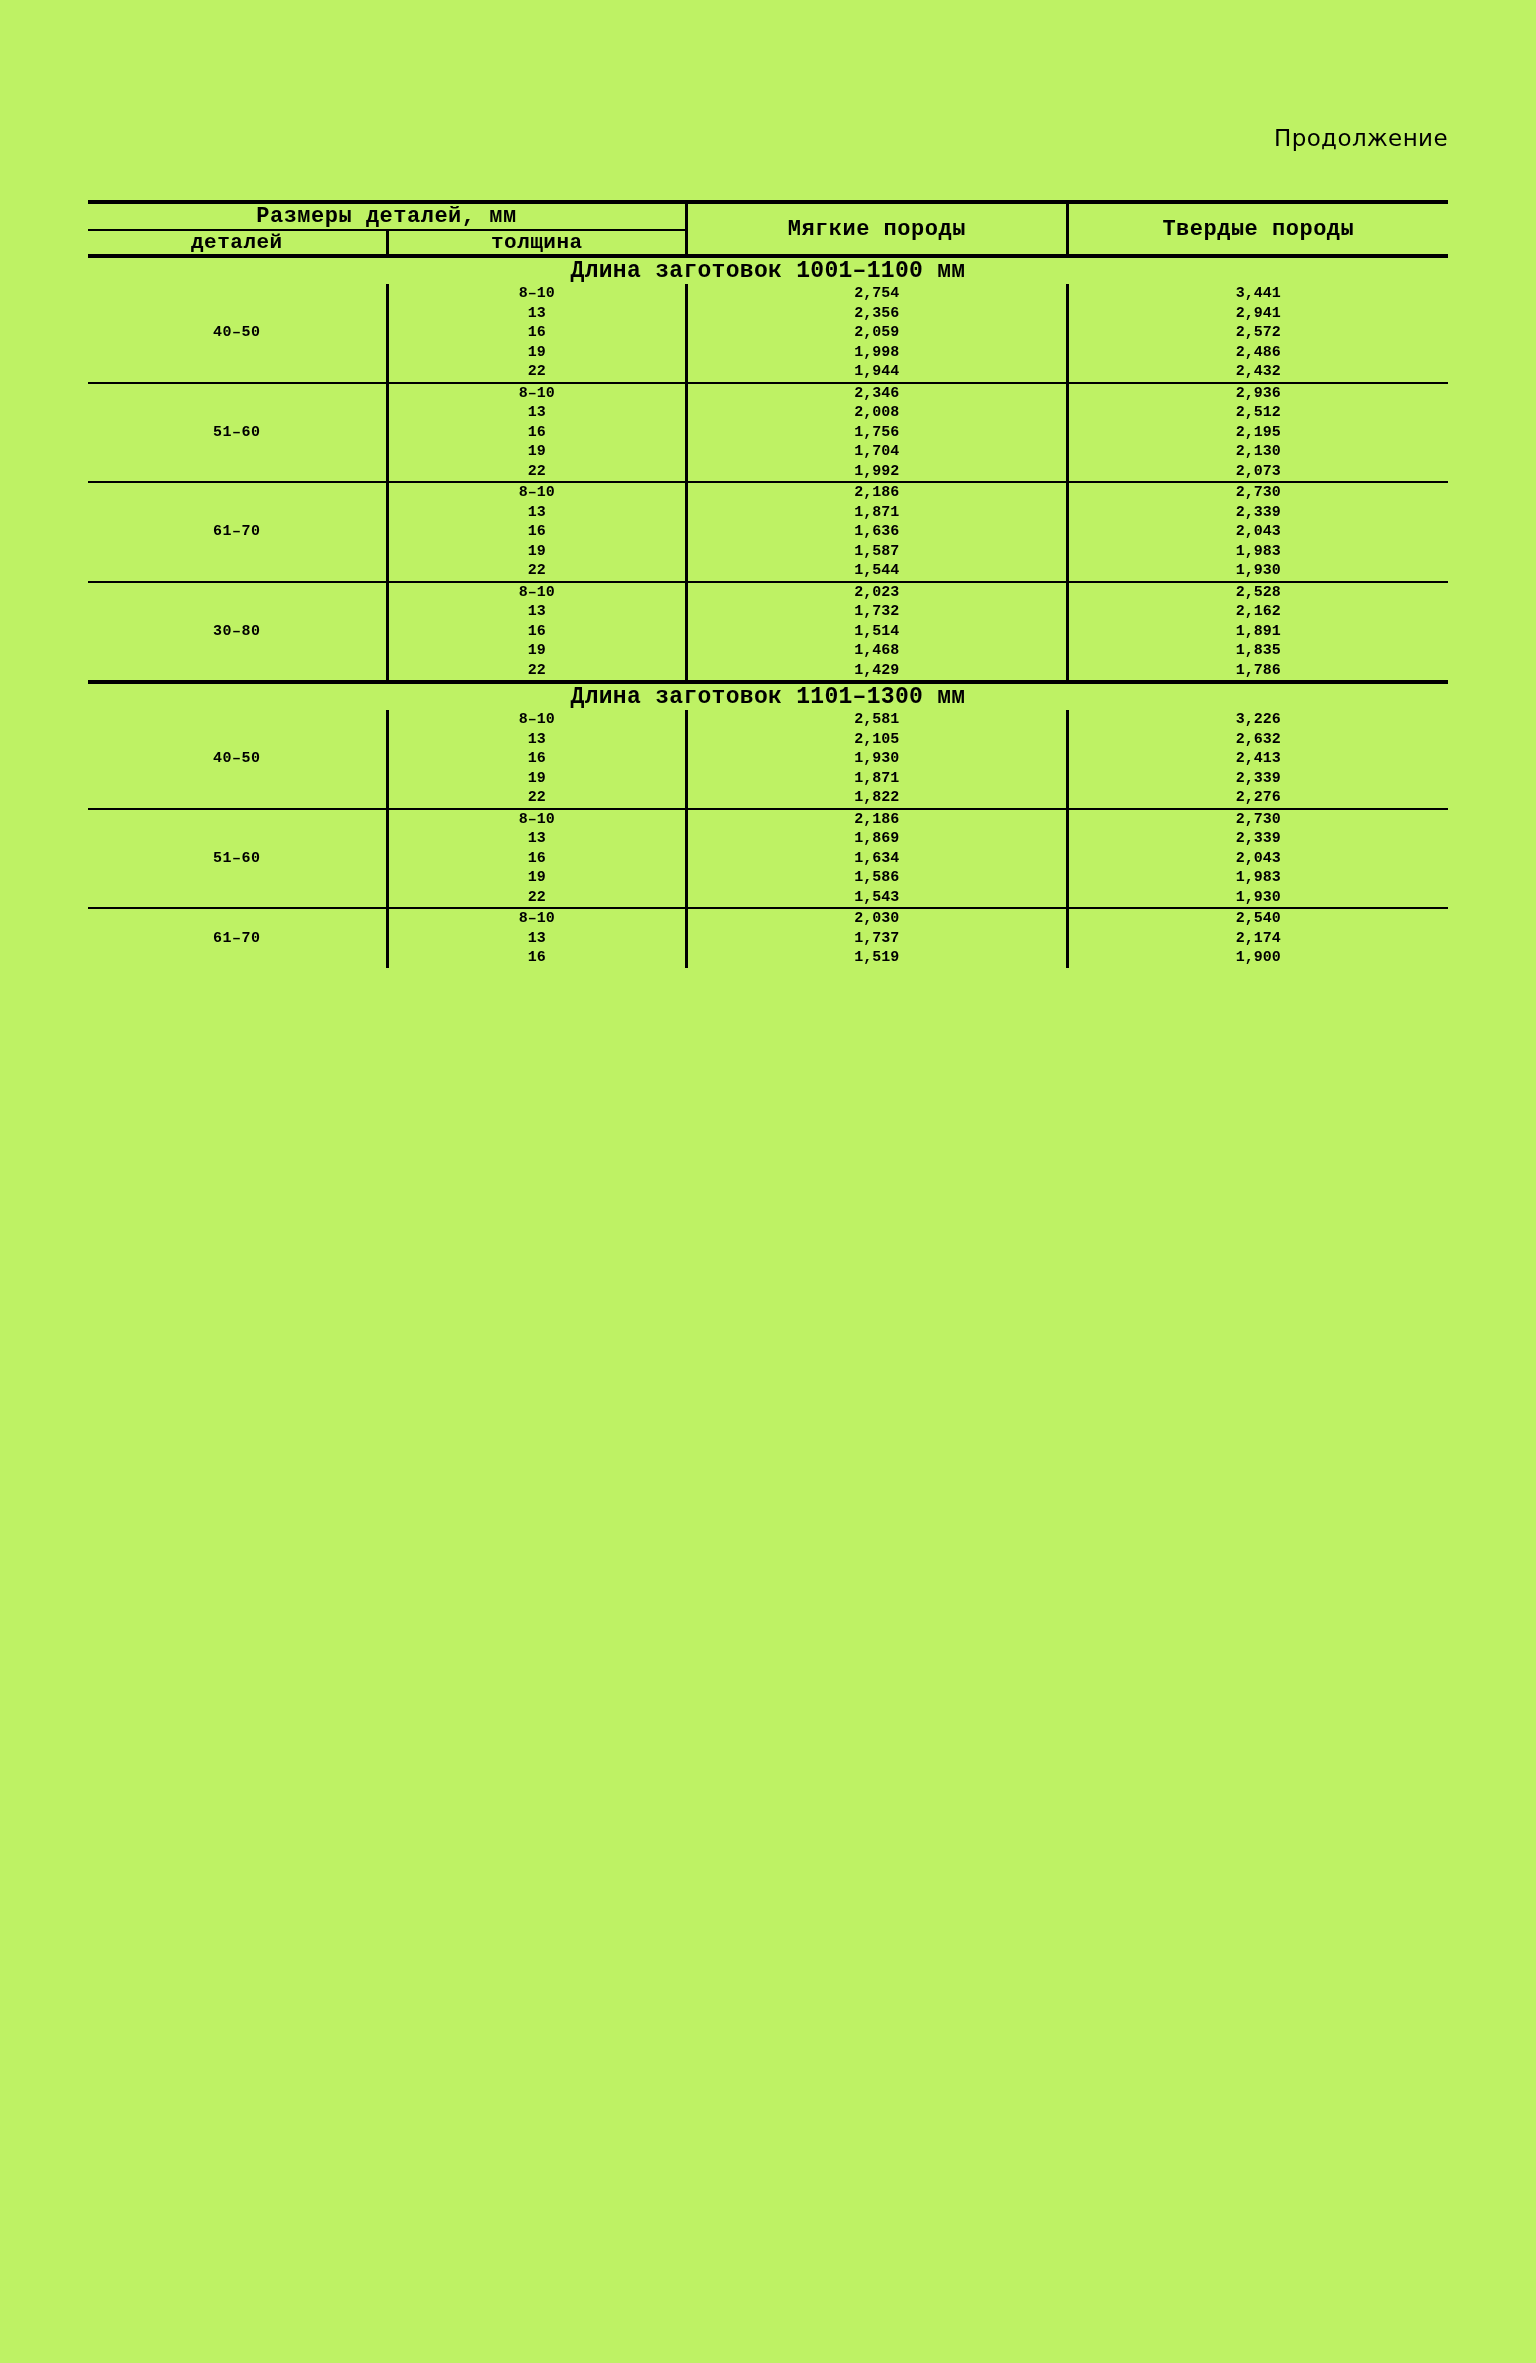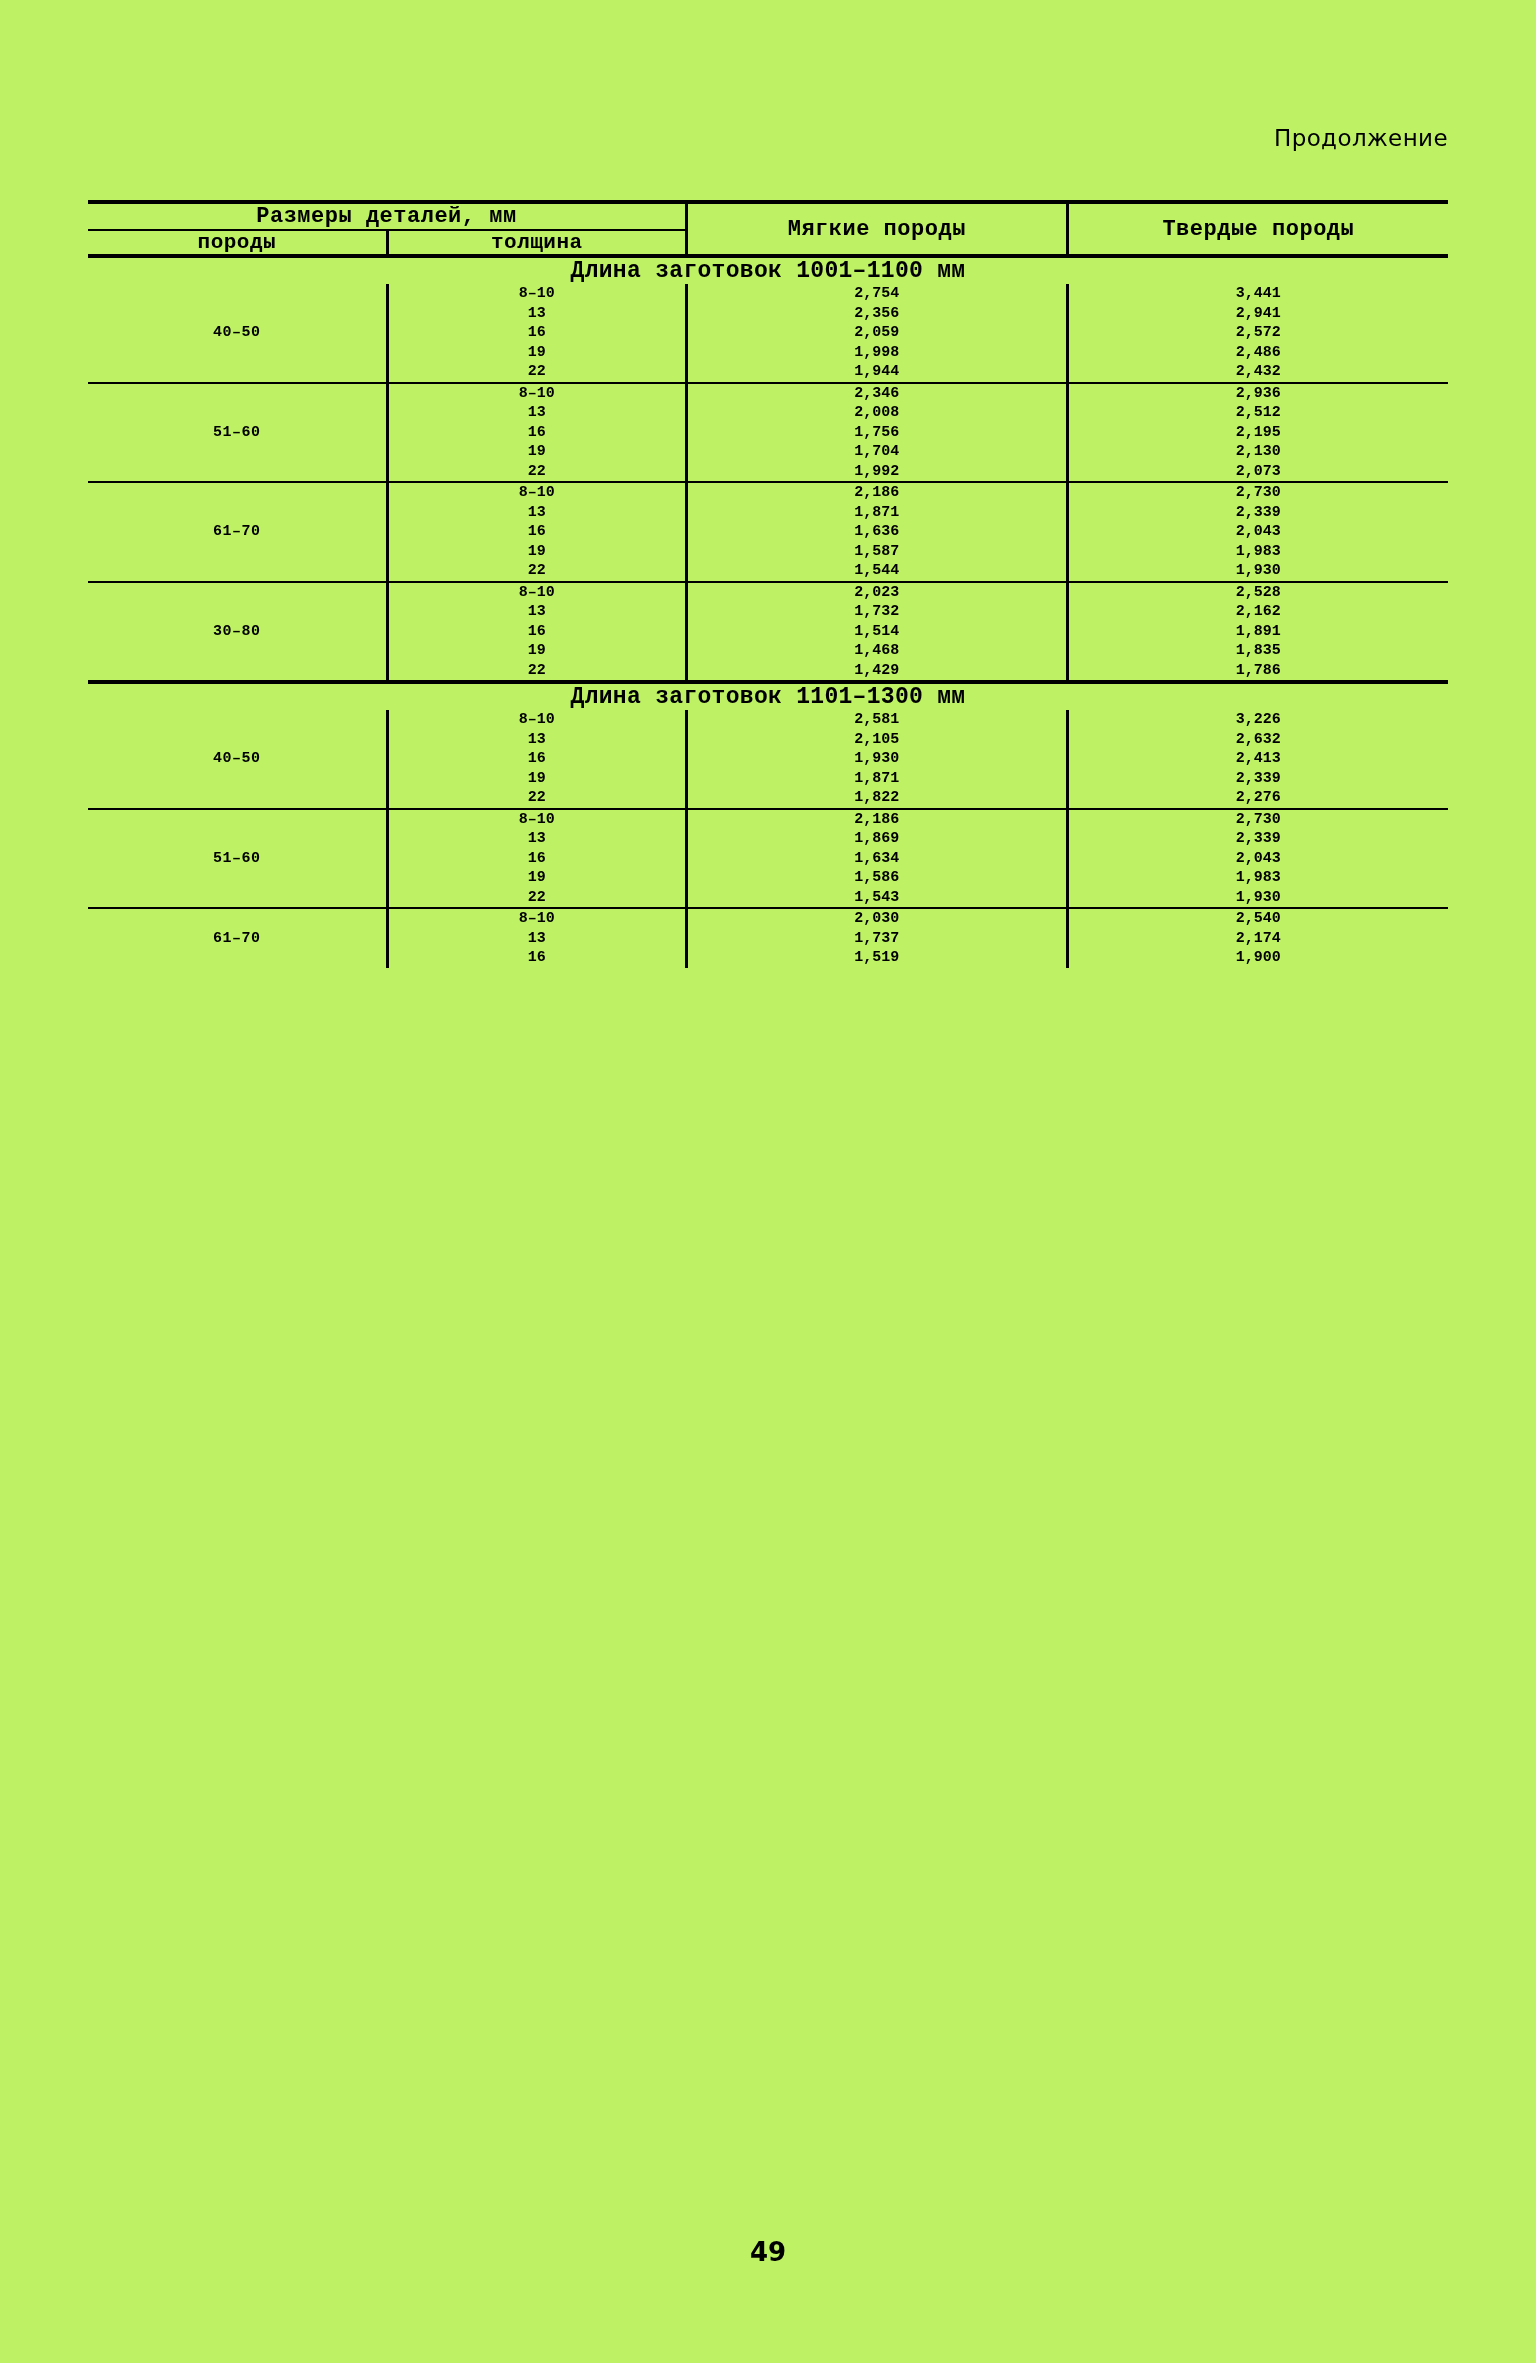--- a/index.html
+++ b/index.html
@@ -106,21 +106,21 @@
         <col class="col-w4">
     </colgroup>
     <tbody>
 
       <tr>
         <td class="hdr-cell hrule-top" colspan="2">Размеры деталей, мм</td>
         <td class="hdr-cell hrule-top vline-l" rowspan="2">Мягкие породы</td>
         <td class="hdr-cell hrule-top vline-l" rowspan="2">Твердые породы</td>
       </tr>
       <tr>
-        <td class="hdr-sub hrule-thin">породы</td>
+        <td class="hdr-sub hrule-thin">деталей</td>
         <td class="hdr-sub hrule-thin vline-l">толщина</td>
       </tr>
       <tr>
         <td class="hrule-top" style="height:0"></td>
         <td class="hrule-top vline-l" style="height:0"></td>
         <td class="hrule-top vline-l" style="height:0"></td>
         <td class="hrule-top vline-l" style="height:0"></td>
       </tr>
 
       <tr>
@@ -260,14 +260,13 @@
         <td class="data vline-l hrule-thin">2,030
 1,737
 1,519</td>
         <td class="data vline-l hrule-thin">2,540
 2,174
 1,900</td>
       </tr>
     </tbody>
   </table>
 
-  <div class="pageno">49</div>
 </div>
 
 </body></html>

